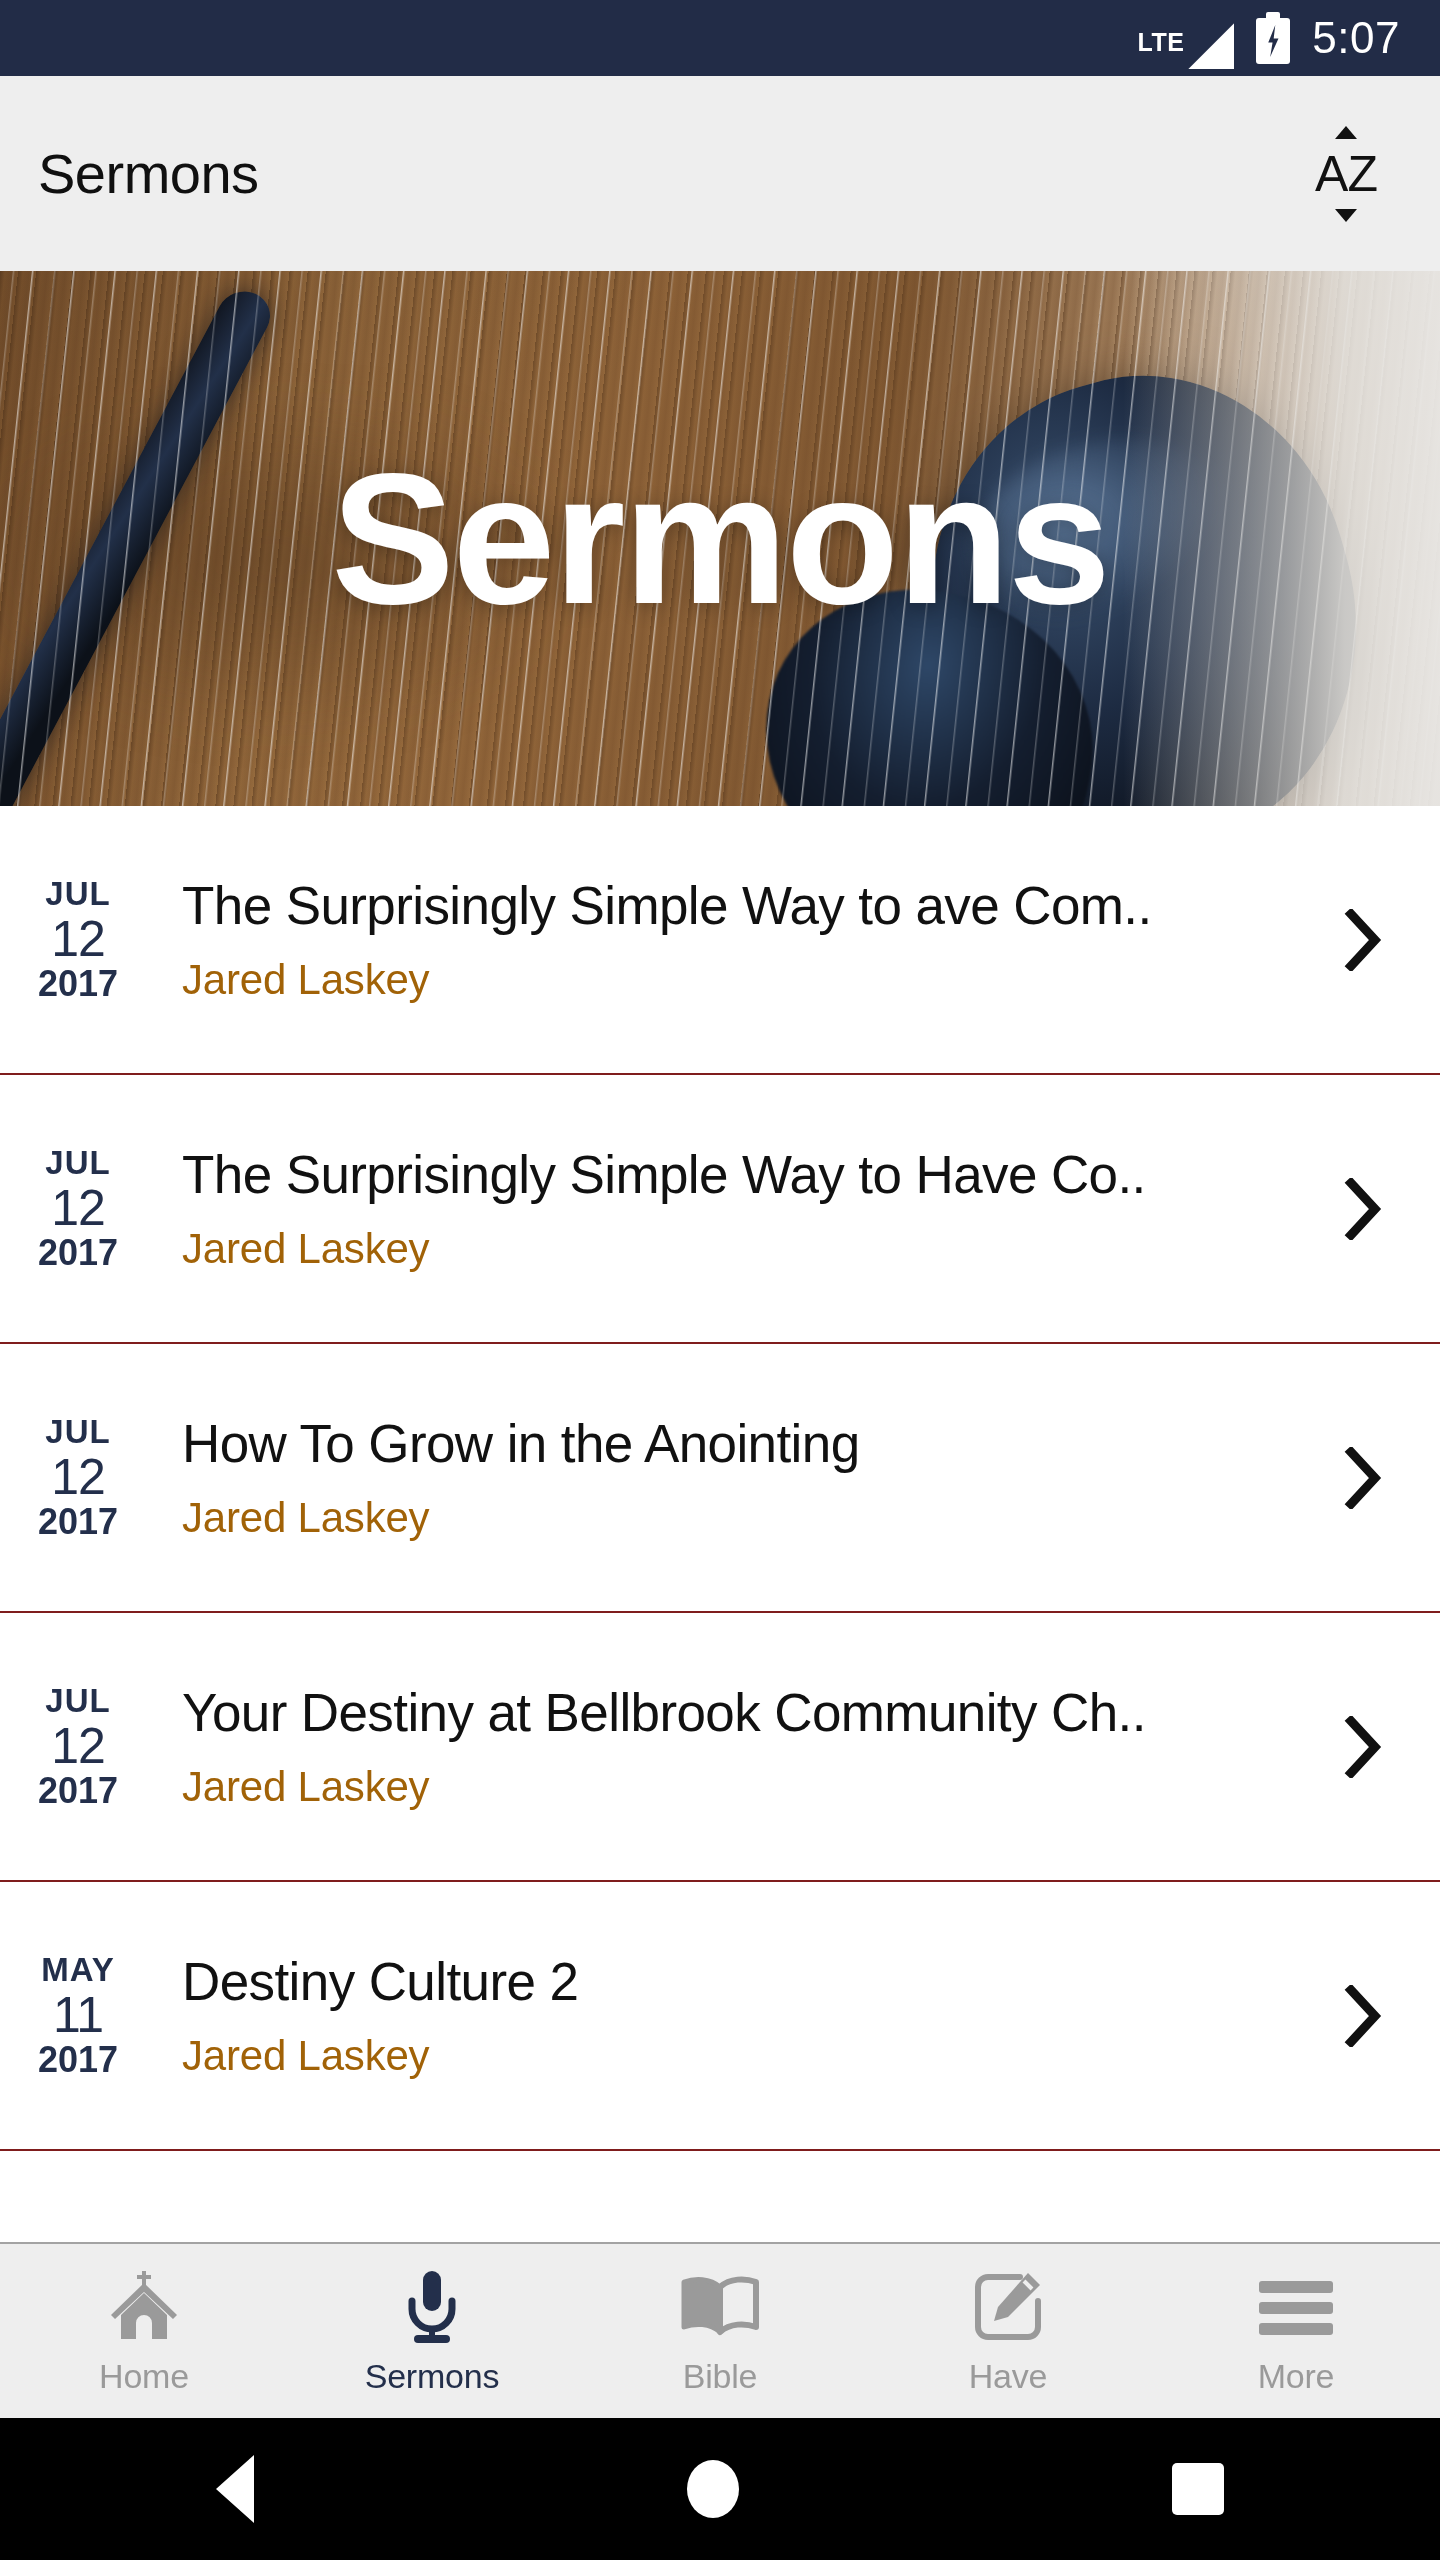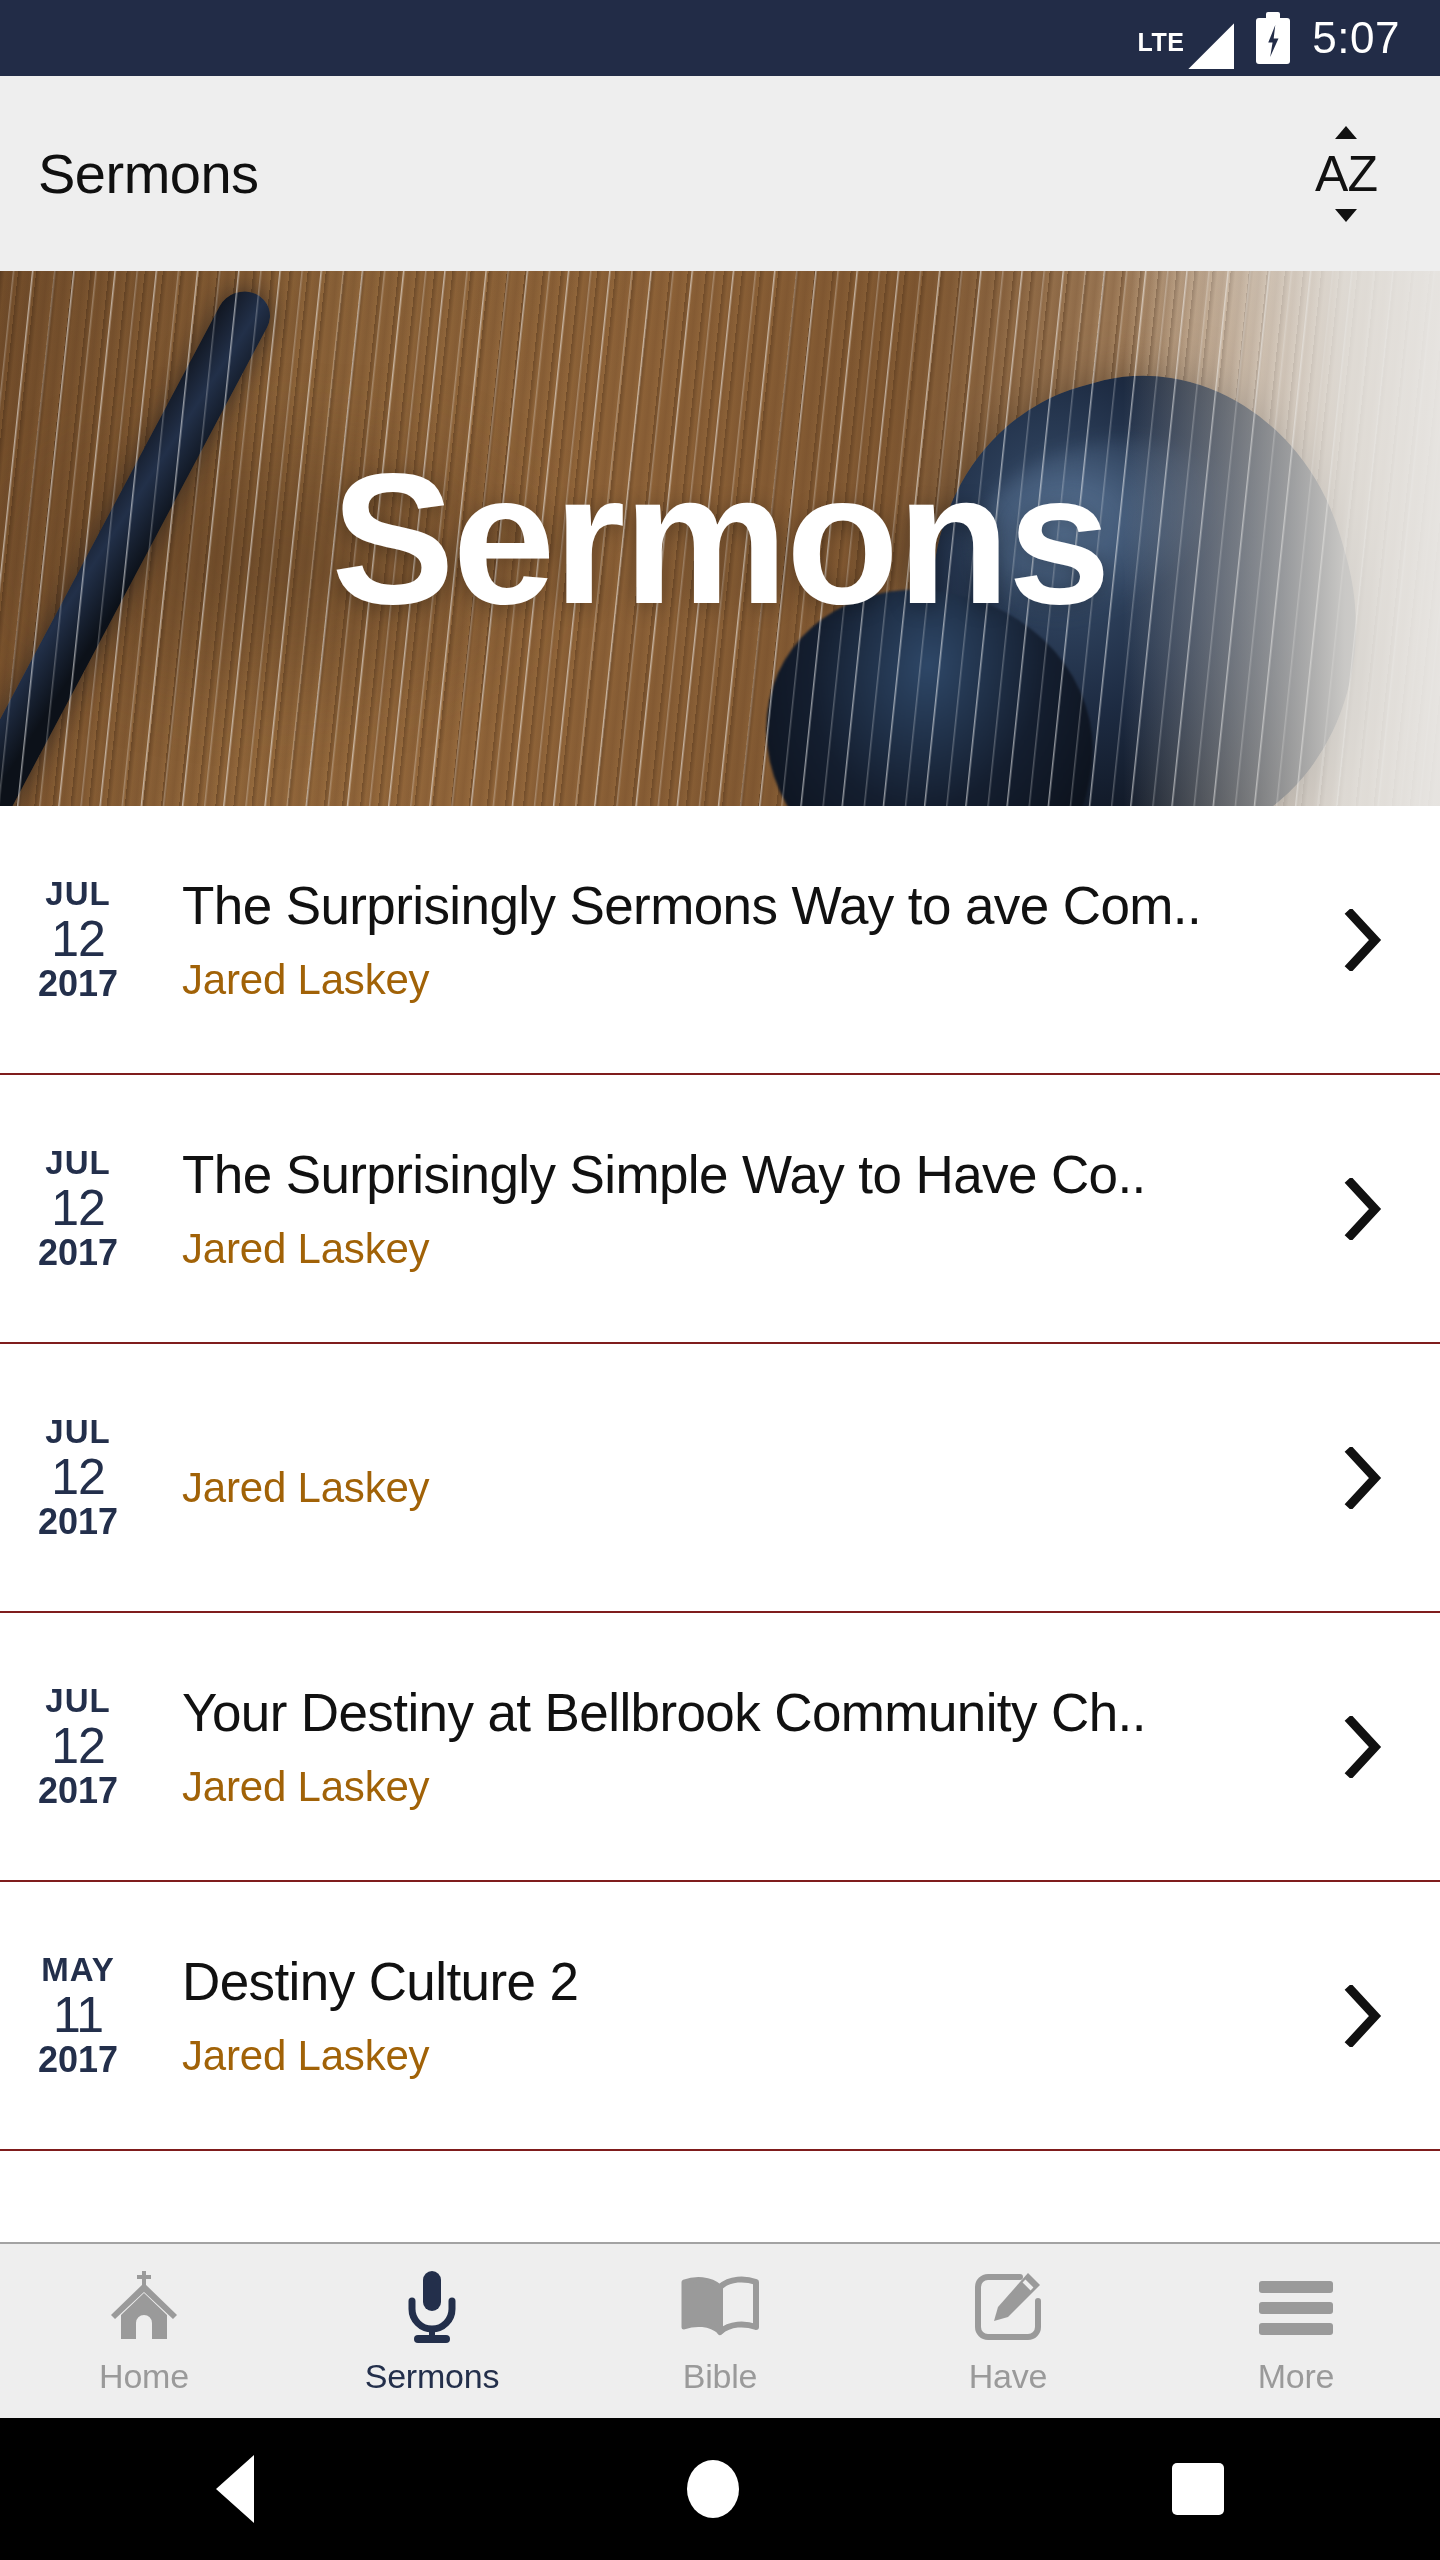--- a/index.html
+++ b/index.html
@@ -207,21 +207,21 @@
 
   <div class="list">
 
     <div class="row">
       <div class="date-box">
         <div class="d-mon">JUL</div>
         <div class="d-day">12</div>
         <div class="d-yr">2017</div>
       </div>
       <div class="row-body">
-        <div class="row-title">The Surprisingly Sermons Way to ave Com..</div>
+        <div class="row-title">The Surprisingly Simple Way to ave Com..</div>
         <div class="row-author">Jared Laskey</div>
       </div>
       <div class="chev">
         <svg width="40" height="62" viewBox="0 0 40 62">
             <path d="M7 5 L31 31 L7 57" stroke="#111" stroke-width="9" fill="none" stroke-linecap="square"></path>
           </svg>
       </div>
     </div>
 
     <div class="row">
@@ -241,20 +241,21 @@
       </div>
     </div>
 
     <div class="row">
       <div class="date-box">
         <div class="d-mon">JUL</div>
         <div class="d-day">12</div>
         <div class="d-yr">2017</div>
       </div>
       <div class="row-body">
+        <div class="row-title">How To Grow in the Anointing</div>
         <div class="row-author">Jared Laskey</div>
       </div>
       <div class="chev">
         <svg width="40" height="62" viewBox="0 0 40 62">
             <path d="M7 5 L31 31 L7 57" stroke="#111" stroke-width="9" fill="none" stroke-linecap="square"></path>
           </svg>
       </div>
     </div>
 
     <div class="row">

